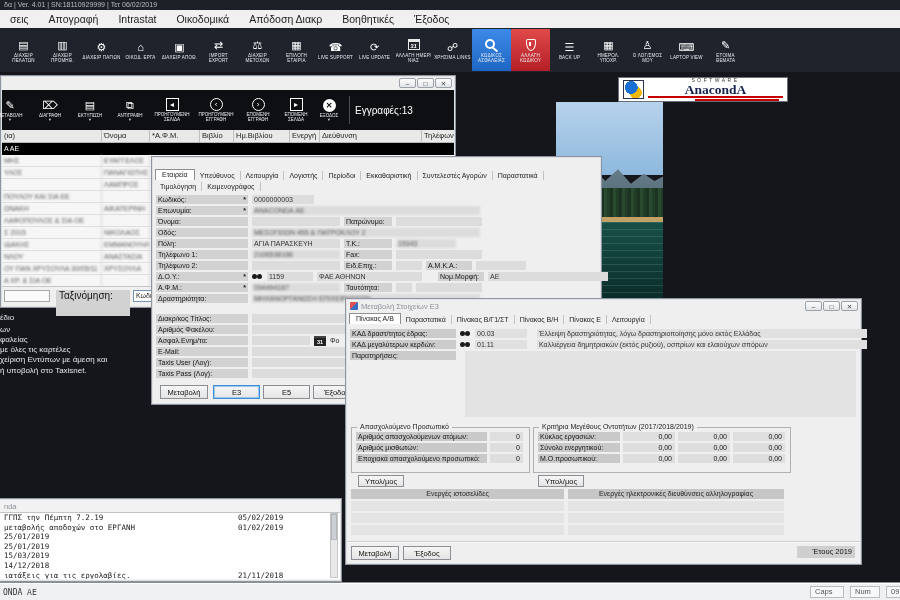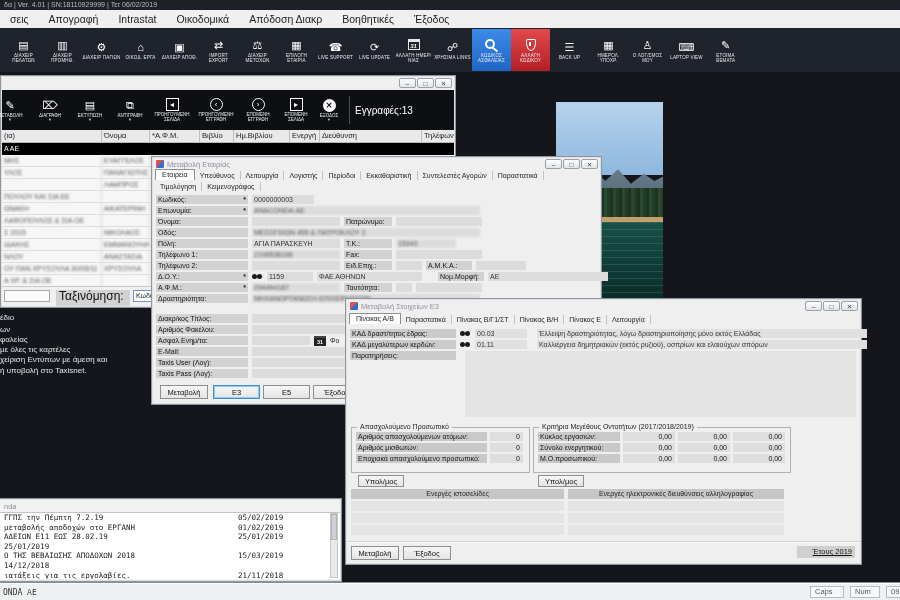--- a/index.html
+++ b/index.html
@@ -63,21 +63,21 @@
   .wl-hd{position:absolute;left:1px;right:1px;top:54px;height:13px;background:#e9e9e9;display:flex;font-size:7.5px;color:#1c1c1c;border-bottom:1px solid #b8b8b8;box-sizing:border-box;}
   .hc{border-right:1px solid #bfbfbf;padding:1px 0 0 2px;box-sizing:border-box;overflow:hidden;white-space:nowrap;flex:0 0 auto;}
   .wl-rows{position:absolute;left:1px;right:1px;top:67px;bottom:20px;background:#f6f6f6;overflow:hidden;}
   .trow{display:flex;height:11px;font-size:7px;line-height:11px;color:#333;border-bottom:1px solid #dedede;}
   .trow .c1{width:100px;border-right:1px solid #d6d6d6;padding-left:2px;box-sizing:border-box;overflow:hidden;white-space:nowrap;}
   .trow .c2{width:48px;border-right:1px solid #d6d6d6;padding-left:2px;box-sizing:border-box;overflow:hidden;white-space:nowrap;}
   .trow.sel{background:#000;color:#fff;border-bottom:1px solid #000;}
   .blurt{filter:blur(1.2px);color:#5a5a5a;}
   .wl-bot{position:absolute;left:1px;right:1px;bottom:1px;height:19px;background:#f0f0f0;border-top:1px solid #c6c6c6;}
   .sortbox{position:absolute;left:2px;top:3px;width:46px;height:12px;background:#fbfbfb;border:1px solid #a8a8a8;box-sizing:border-box;}
-  .sortlab{position:absolute;left:54px;top:3px;width:74px;height:16px;background:#d2d2d2;font-size:12px;line-height:12px;padding-left:3px;color:#111;box-sizing:border-box;}
+  .sortlab{position:absolute;left:54px;top:3px;width:74px;height:26px;background:#d2d2d2;font-size:10px;line-height:12px;padding-left:3px;color:#111;box-sizing:border-box;}
   .combo{position:absolute;left:131px;top:3px;width:62px;height:12px;background:#fff;border:1px solid #7694b8;font-size:7px;line-height:10px;padding-left:2px;color:#222;box-sizing:border-box;}
   .combo .da{position:absolute;right:1px;top:0;font-size:6px;color:#446;}
   .efrag{position:absolute;left:196px;top:4px;font-size:7.5px;color:#111;}
   
   #wform{left:151px;top:156px;width:451px;height:249px;}
   .tabs{position:absolute;left:3px;right:3px;display:flex;font-size:7px;color:#222;align-items:flex-end;}
   .tabs .tab{padding:1px 5px 1px 5px;border-right:1px solid #c2c2c2;white-space:nowrap;}
   .tabs .tab.on{background:#fff;border:1px solid #8f8f8f;border-bottom:none;padding:1px 6px 2px 6px;}
   .fr{position:absolute;left:4px;height:9px;display:flex;gap:4px;font-size:7px;line-height:9px;}
   .fl{background:#d2d2d2;color:#111;padding-left:2px;display:flex;box-sizing:border-box;flex:0 0 auto;overflow:hidden;white-space:nowrap;}
@@ -93,21 +93,21 @@
   
   #we3{left:345px;top:298px;width:517px;height:267px;}
   .grp{position:absolute;border:1px solid #b0b0b0;}
   .glab{position:absolute;top:-5px;left:5px;background:#efefef;padding:0 3px;font-size:7px;color:#222;white-space:nowrap;}
   .gr{position:absolute;left:4px;height:9px;display:flex;gap:3px;font-size:7px;line-height:9px;}
   .gl{background:#c9c9c9;color:#111;padding-left:2px;box-sizing:border-box;overflow:hidden;white-space:nowrap;flex:0 0 auto;}
   .gv{background:#dedede;color:#111;text-align:right;padding-right:3px;box-sizing:border-box;flex:0 0 auto;}
   .lhead{position:absolute;height:10px;background:#c6c6c6;font-size:7px;line-height:10px;text-align:center;color:#222;}
   .lrow{position:absolute;height:10px;background:#e4e4e4;}
   .sep{position:absolute;left:1px;right:1px;height:1px;background:#cfcfcf;border-bottom:1px solid #fbfbfb;}
-  .yearbox{position:absolute;height:12px;background:#cfcfcf;font-size:7.5px;line-height:12px;text-align:right;padding-right:3px;color:#111;box-sizing:border-box;text-decoration:underline;}
+  .yearbox{position:absolute;height:12px;background:#cfcfcf;font-size:7.5px;line-height:12px;text-align:right;padding-right:3px;color:#111;box-sizing:border-box;}
   
   #wnews{left:-8px;top:498px;width:350px;height:84px;background:#f2f2f2;}
   .nbody{position:absolute;left:1px;right:1px;top:13px;bottom:2px;background:#fff;border-top:1px solid #c4c4c4;overflow:hidden;}
   .nr{display:flex;font-family:"DejaVu Sans Mono",monospace;font-size:7.5px;line-height:9.6px;color:#222;padding-left:10px;white-space:nowrap;}
   .nr .nt{flex:1;overflow:hidden;}
   .nr .nd{width:64px;flex:0 0 auto;margin-right:38px;}
   .nscroll{position:absolute;right:3px;top:14px;bottom:3px;width:8px;background:#e9e9e9;border:1px solid #c6c6c6;box-sizing:border-box;}
   .nthumb{position:absolute;left:0;right:0;top:0;height:26px;background:#cdd0d4;border:1px solid #b2b5ba;box-sizing:border-box;}
   
   #sbar{left:0;top:582px;width:900px;height:18px;background:#eef0f2;border-top:1px solid #878d95;box-shadow:inset 0 1px 0 #fff;}
@@ -212,20 +212,28 @@
     <div class="ti">
         <span class="tico">⌨</span>
         <span class="tlab">LAPTOP VIEW</span>
       </div>
     <div class="ti">
         <span class="tico">✎</span>
         <span class="tlab">ΕΤΟΙΜΑ ΘΕΜΑΤΑ</span>
       </div>
   </div>
 
+  <div class="abs" id="logo">
+    <span class="lgico"></span>
+    <span class="lgtxt">
+      <span class="lgsoft" style="display:block;">SOFTWARE</span>
+      <span class="lgname" style="display:block;">AnacondA</span>
+      <span class="lgtag" style="display:block;"></span>
+    </span>
+  </div>
 
   <div class="abs" id="photo">
     <div class="sky"></div>
     <div class="mtn"></div>
     <div class="forest"></div>
     <div class="shore"></div>
     <div class="water"></div>
     <div class="glint"></div>
   </div>
 
@@ -351,29 +359,20 @@
     </div>
     <div class="wl-bot">
       <span class="sortbox"></span>
       <span class="sortlab">Ταξινόμηση:</span>
       <span class="combo"><span>Κωδικός</span><span class="da">∨</span></span>
       <span class="efrag">Ε</span>
     </div>
   </div>
 
   <div class="win" id="wform">
-    <div class="cap">
-      <span class="wico"></span>
-      <span>Μεταβολή Εταιρίας</span>
-      <span class="ctrls">
-        <span class="cbtn">–</span>
-        <span class="cbtn">□</span>
-        <span class="cbtn">✕</span>
-      </span>
-    </div>
     <div class="tabs" style="top:12px;height:11px;">
       <span class="tab on">Εταιρεία</span>
       <span class="tab">Υπεύθυνος</span>
       <span class="tab">Λειτουργία</span>
       <span class="tab">Λογιστής</span>
       <span class="tab">Περίοδοι</span>
       <span class="tab">Εκκαθαριστική</span>
       <span class="tab">Συντελεστές Αγορών</span>
       <span class="tab">Παραστατικά</span>
     </div>
@@ -529,28 +528,26 @@
     <div class="nbody">
       <div class="nr">
           <span class="nt">ΓΓΠΣ την Πέμπτη 7.2.19</span>
           <span class="nd">05/02/2019</span>
         </div>
       <div class="nr">
           <span class="nt">μεταβολής αποδοχών στο ΕΡΓΑΝΗ</span>
           <span class="nd">01/02/2019</span>
         </div>
       <div class="nr">
-          <span class="nt">ΑΔΕΙΩΝ Ε11 ΕΩΣ 28.02.19</span>
           <span class="nd">25/01/2019</span>
         </div>
       <div class="nr">
           <span class="nd">25/01/2019</span>
         </div>
       <div class="nr">
-          <span class="nt">Ο ΤΗΣ ΒΕΒΑΙΩΣΗΣ ΑΠΟΔΟΧΩΝ 2018</span>
           <span class="nd">15/03/2019</span>
         </div>
       <div class="nr">
           <span class="nd">14/12/2018</span>
         </div>
       <div class="nr">
           <span class="nt">ιατάξεις για τις εργολαβίες.</span>
           <span class="nd">21/11/2018</span>
         </div>
     </div>

